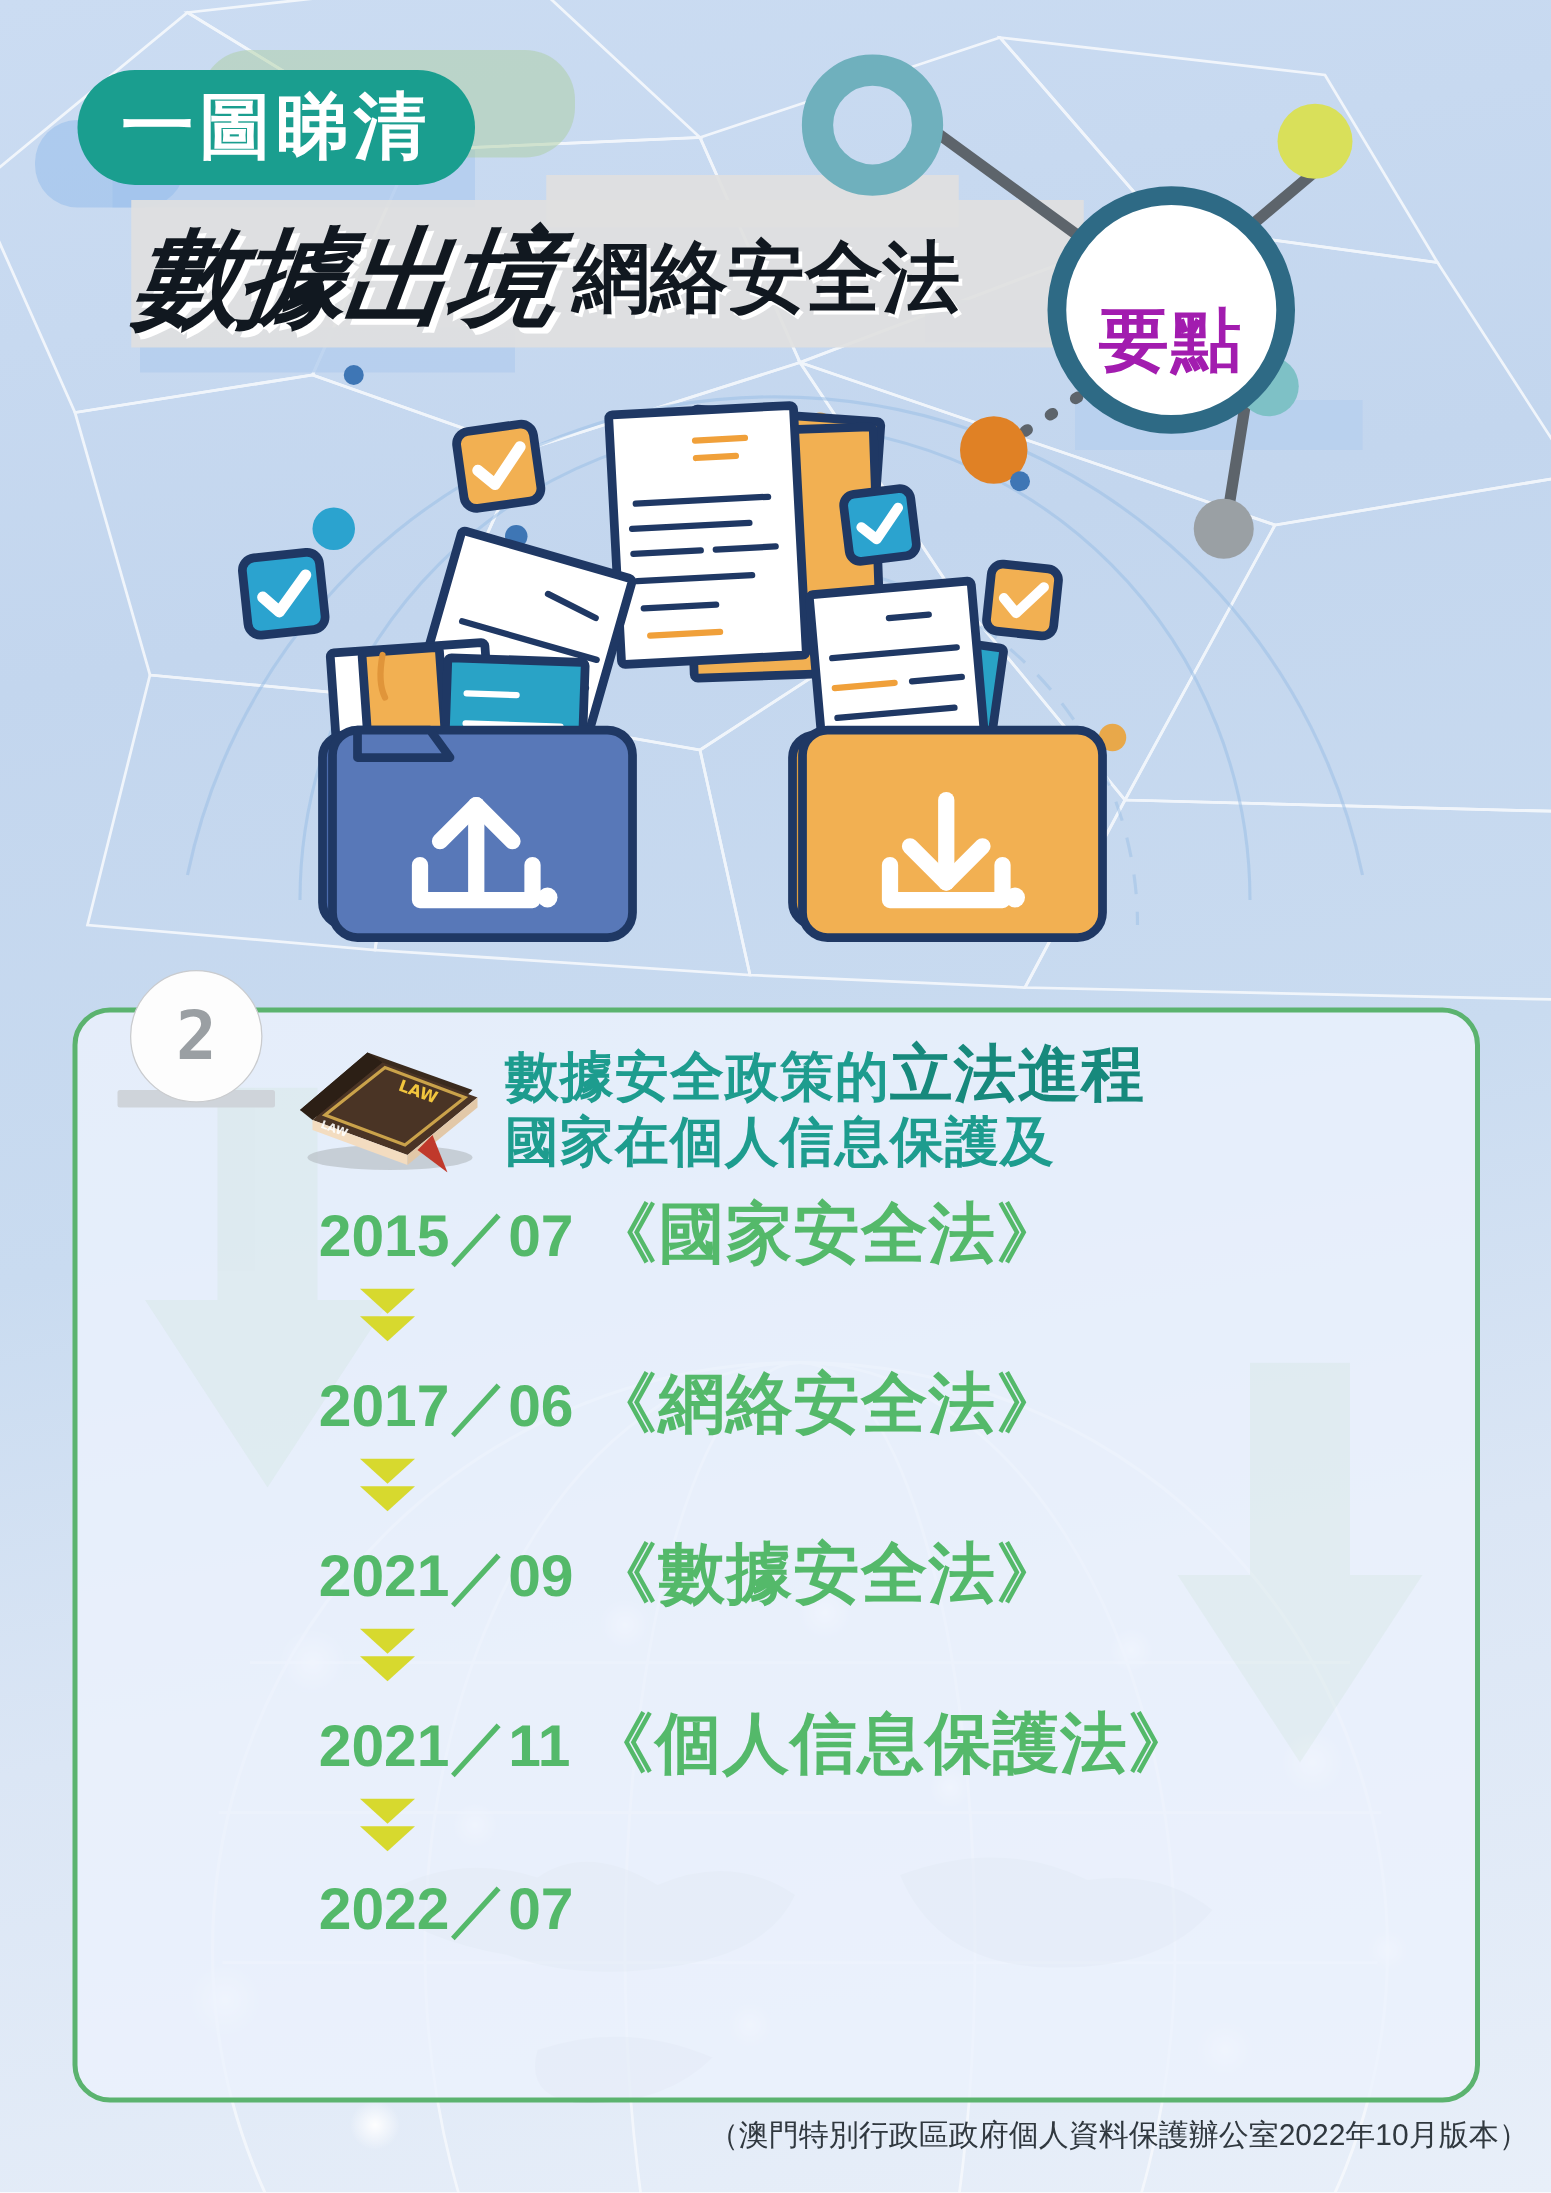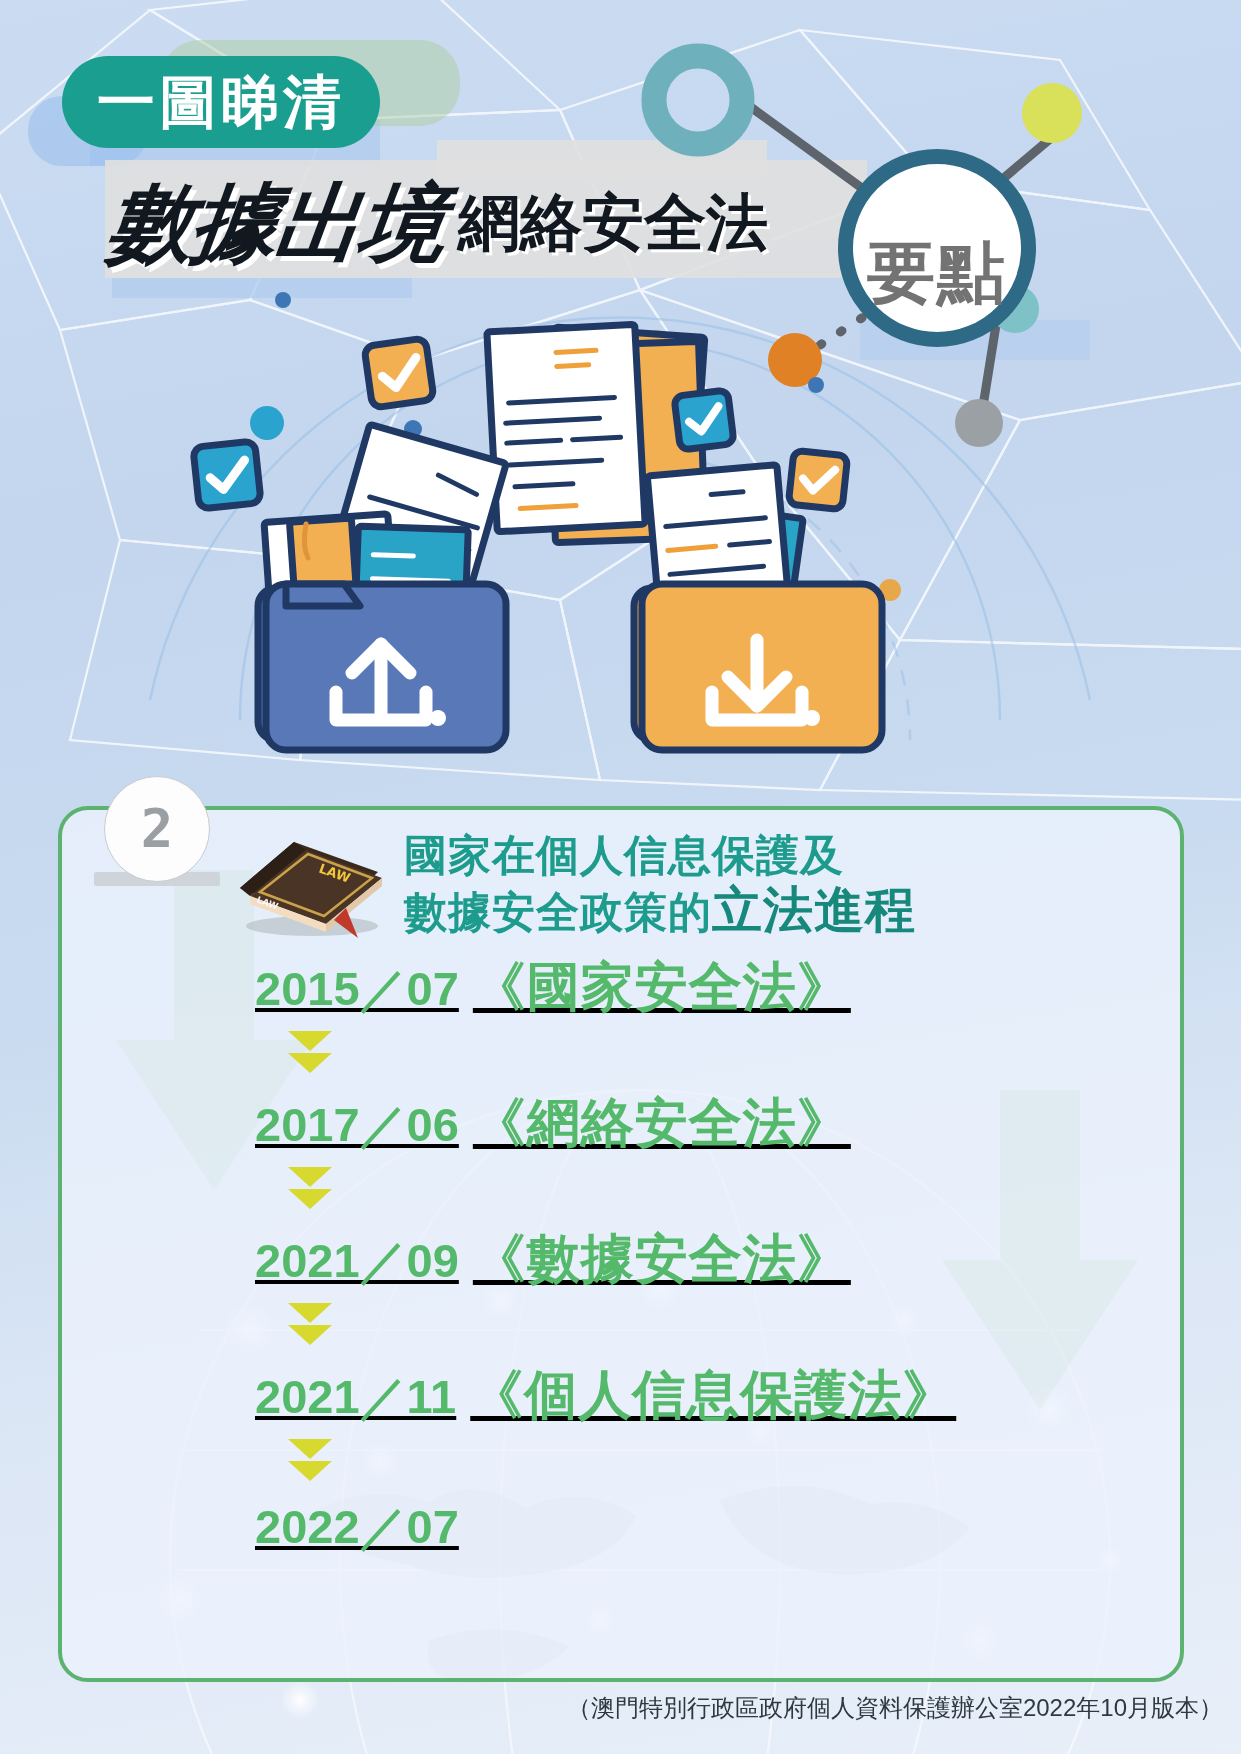--- a/index.html
+++ b/index.html
@@ -71,21 +71,21 @@
   
   .magnifier {
     position: absolute; left: 838px; top: 149px;
     width: 198px; height: 198px;
     border-radius: 50%;
     background: #ffffff;
     border: 15px solid #2e6a85;
     display:flex; align-items:center; justify-content:center;
   }
   .magnifier span {
-    font-size: 68px; font-weight: 800; color: #737373;
+    font-size: 56px; font-weight: 800; color: #a21caf;
     letter-spacing: 2px; line-height: 1; margin-top: 48px;
   }
 
   
   .card {
     position: absolute; left: 58px; top: 806px;
     width: 1126px; height: 876px;
     background: rgba(235,241,252,0.82);
     border: 4px solid #5bb36f;
     border-radius: 30px;
@@ -133,21 +133,20 @@
   }
 
   
   .timeline {
     position: absolute; left: 255px; top: 952px;
     width: 900px; z-index: 4;
   }
   .tl-item {
     display: flex; align-items: baseline; white-space: nowrap;
     height: 64px;
-    text-decoration: underline;
   }
   .tl-date {
     font-family: "Liberation Sans", sans-serif;
     font-size: 47px; font-weight: 700; color: #54b96a;
     letter-spacing: 0px;
   }
   .tl-name {
     font-size: 53px; font-weight: 700; color: #54b96a;
     margin-left: 14px; letter-spacing: 1px;
   }
@@ -418,24 +417,24 @@
     <path d="M26 64 L74 26 L138 50 L90 88 Z" fill="none" stroke="#caa24a" stroke-width="2.5"></path>
     <path d="M16 68 L92 96 L92 104 L16 76 Z" fill="#f3dcc0"></path>
     <path d="M92 96 L148 50 L148 58 L92 104 Z" fill="#e2c8a8"></path>
     <text x="84" y="44" fill="#f2c53d" font-family="DejaVu Sans, sans-serif" font-size="13" font-weight="bold" transform="rotate(20 84 44)">LAW</text>
     <text x="22" y="74" fill="#ffffff" font-family="DejaVu Sans, sans-serif" font-size="9" font-weight="bold" opacity="0.9" transform="rotate(20 22 74)">LAW</text>
     <path d="M112 80 L124 110 L100 92 Z" fill="#c0392b"></path>
   </svg>
 
   <div class="sec-head">
     <div class="sec-line">
+      <span class="reg">數據安全政策的</span><span class="strong">立法進程</span>
+    </div>
+    <div class="sec-line">
       <span class="reg">國家在個人信息保護及</span>
-    </div>
-    <div class="sec-line">
-      <span class="reg">數據安全政策的</span><span class="strong">立法進程</span>
     </div>
   </div>
 
   <div class="timeline">
 
     <div class="tl-item">
       <span class="tl-date">2015／07</span>
       <span class="tl-name">《國家安全法》</span>
     </div>
     <div class="tl-arrow">

